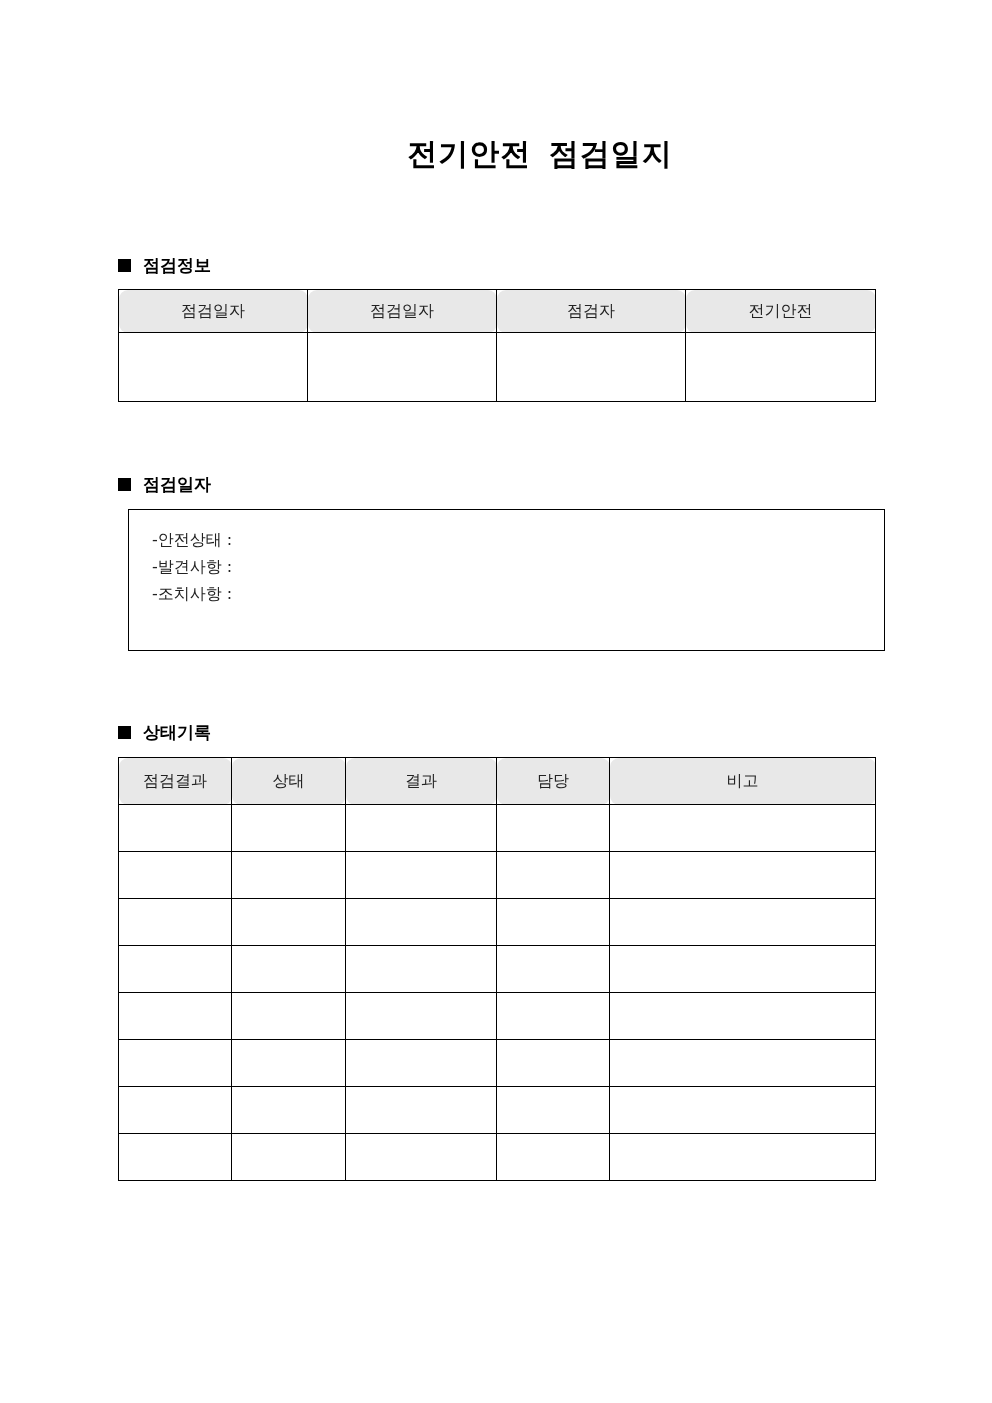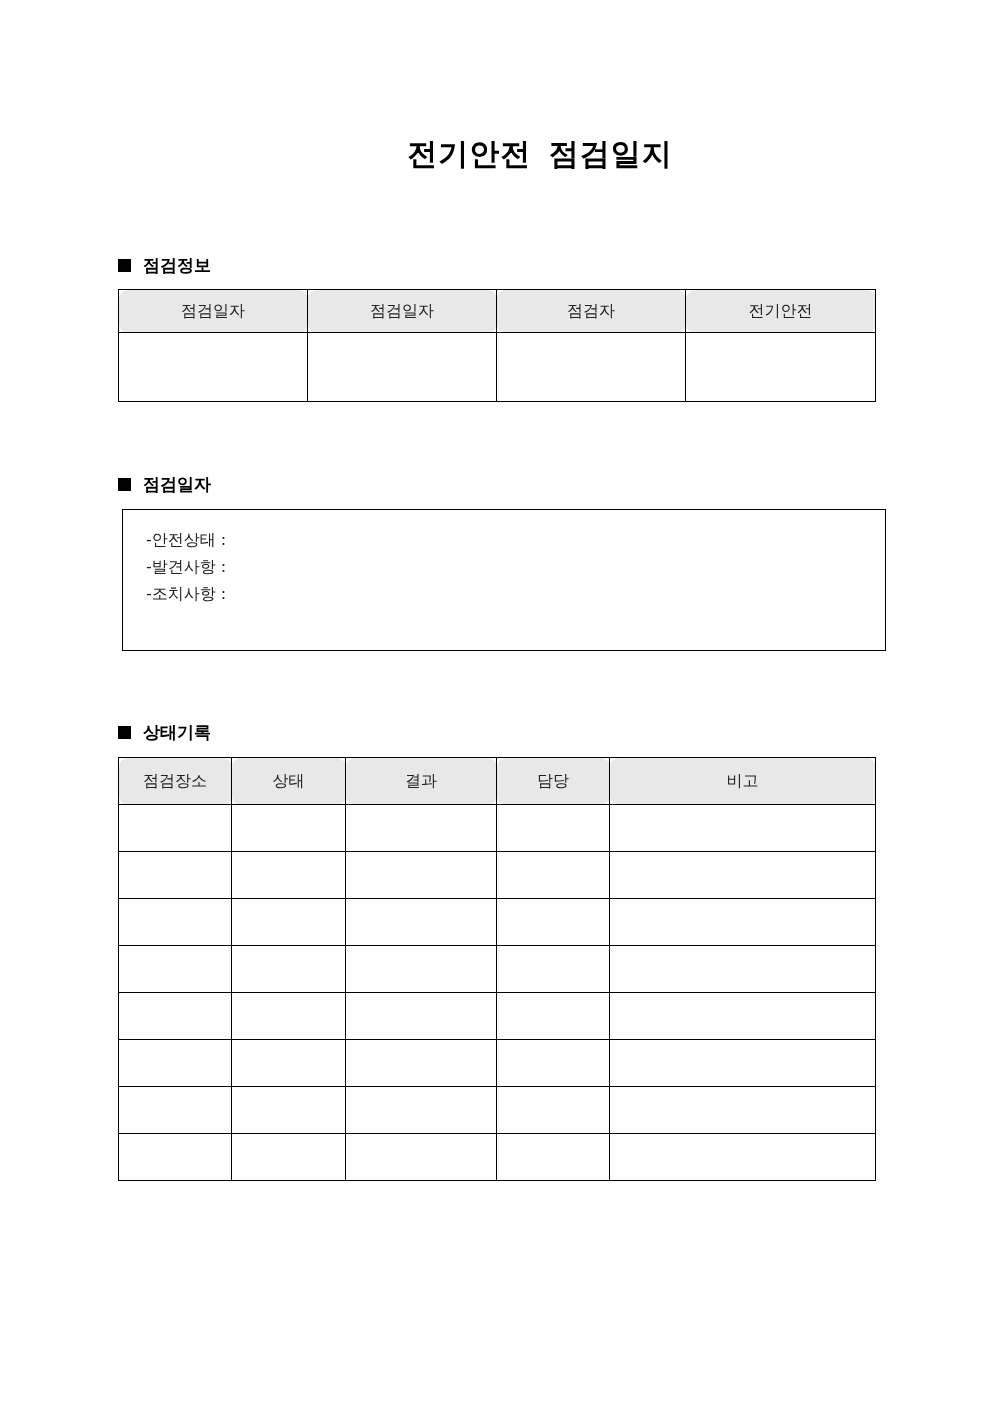--- a/index.html
+++ b/index.html
@@ -29,22 +29,22 @@
       text-align: center; vertical-align: middle; color: #222;
     }
     table.grid th { background: #e8e8e8; border-radius: 9px; }
     #info-table { top: 289px; }
     #info-table th { height: 42px; }
     #info-table td { height: 68px; }
     #status-table { top: 757px; }
     #status-table th { height: 46px; }
     #status-table td { height: 46px; }
     .result-box {
-      position: absolute; left: 122px; top: 509px; width: 755px; height: 140px;
-      border: 1.5px solid #000; box-sizing: content-box; padding-left: 7px;
+      position: absolute; left: 128px; top: 509px; width: 755px; height: 140px;
+      border: 1.5px solid #000; box-sizing: content-box;
     }
     .result-lines { position: absolute; left: 23px; top: 19px; font-size: 16px; color: #222; }
     .result-line { height: 27px; line-height: 22px; }
   </style>
 </head>
 <body>
 
 <div class="title">전기안전 점검일지</div>
 
 <div class="section-heading" style="top:254px;">
@@ -96,21 +96,21 @@
 <table class="grid" id="status-table">
   <colgroup>
       <col style="width:113px">
       <col style="width:114px">
       <col style="width:151px">
       <col style="width:113px">
       <col style="width:266px">
     </colgroup>
   <tbody>
       <tr>
-    <th>점검장소</th>
+    <th>점검결과</th>
     <th>상태</th>
     <th>결과</th>
     <th>담당</th>
     <th>비고</th>
   </tr>
   <tr>
     <td></td>
     <td></td>
     <td></td>
     <td></td>

